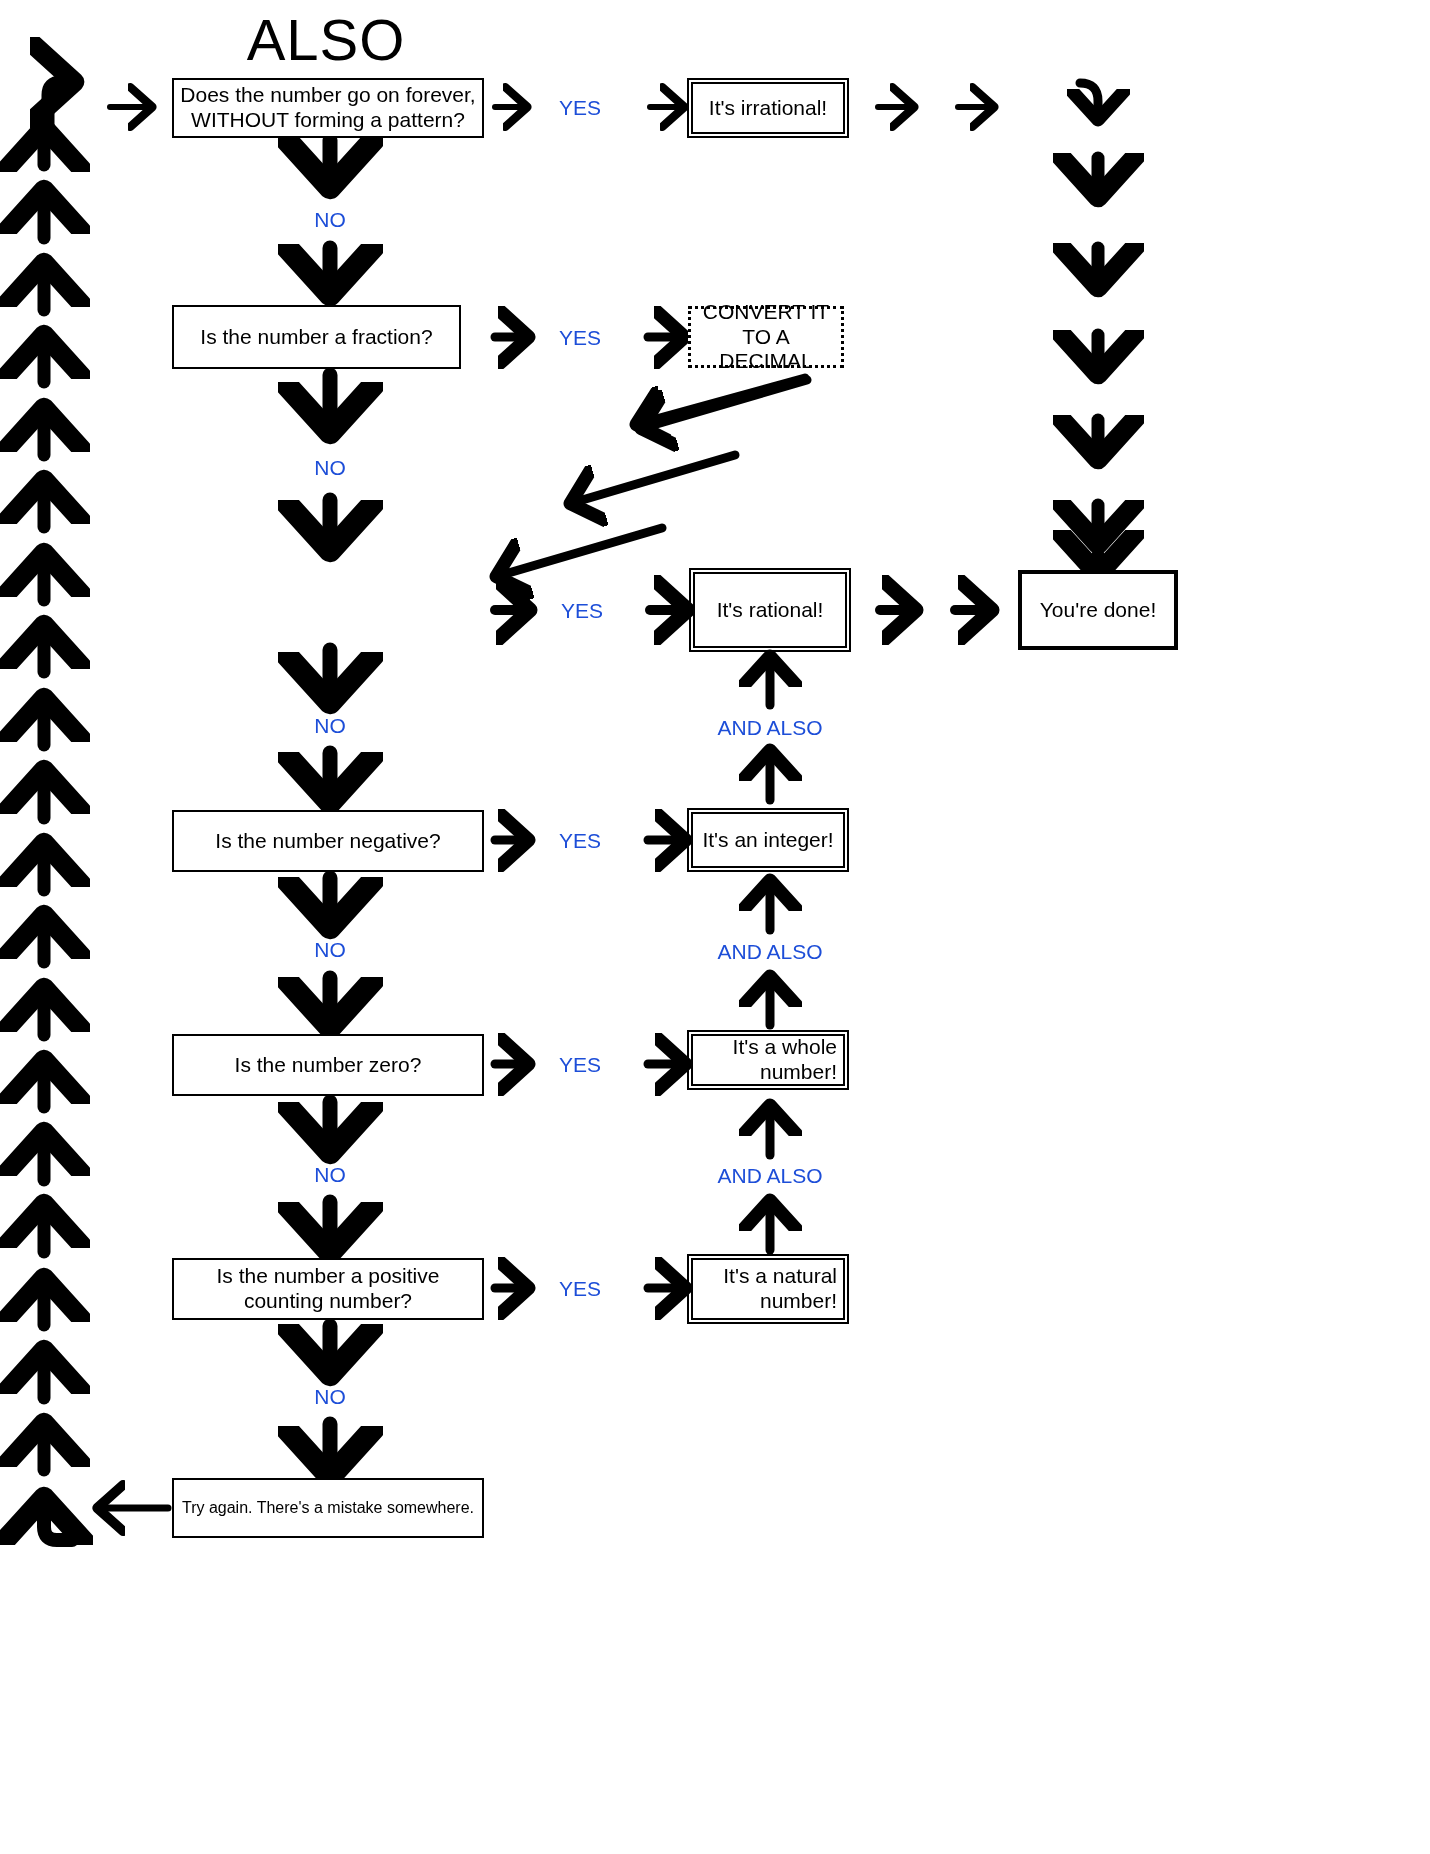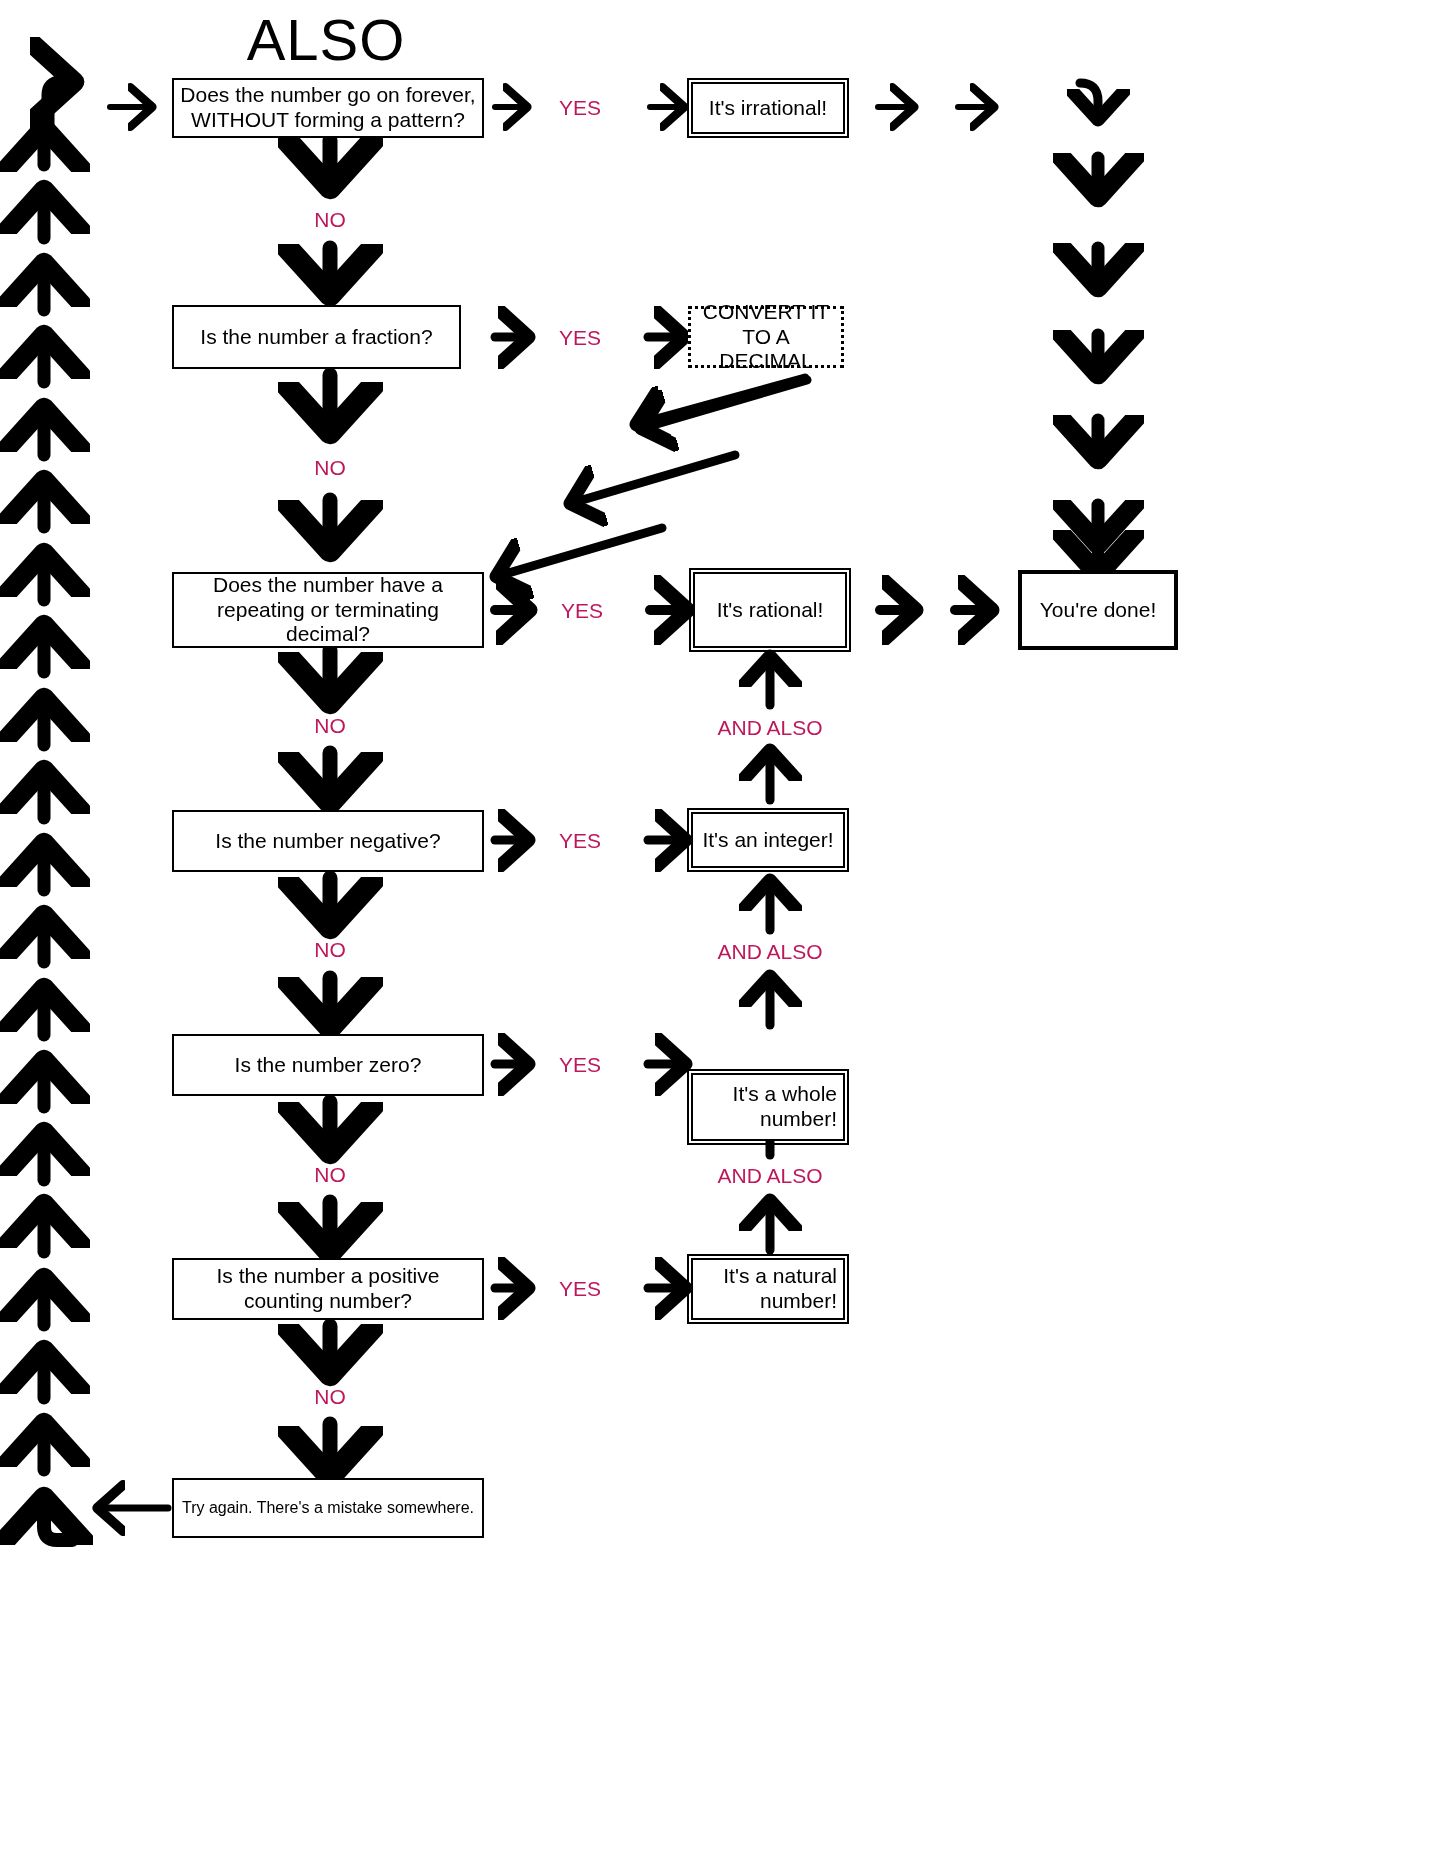--- a/index.html
+++ b/index.html
@@ -51,21 +51,21 @@
   .node-done {
     border: 4px solid #000000;
     font-size: 21px;
   }
   .node-terminal {
     border: 2px solid #000000;
     font-size: 16px;
   }
   .label {
     position: absolute;
-    color: #be185d;
+    color: #1d4ed8;
     font-size: 21px;
     text-align: center;
     white-space: nowrap;
     transform: translateX(-50%);
   }
   .title {
     position: absolute;
     color: #000000;
     font-size: 58px;
     letter-spacing: 1px;
@@ -215,23 +215,20 @@
   <div class="title" style="left:326px; top:6px;">ALSO</div>
 
   <div class="node node-question" style="left:172px; top:78px; width:312px; height:60px;">
     <span class="node-text">Does the number go on forever, WITHOUT forming a pattern?</span>
   </div>
 
   <div class="node node-question" style="left:172px; top:305px; width:289px; height:64px;">
     <span class="node-text">Is the number a fraction?</span>
   </div>
 
-  <div class="node node-question" style="left:172px; top:572px; width:312px; height:76px;">
-    <span class="node-text">Does the number have a repeating or terminating decimal?</span>
-  </div>
 
   <div class="node node-question" style="left:172px; top:810px; width:312px; height:62px;">
     <span class="node-text">Is the number negative?</span>
   </div>
 
   <div class="node node-question" style="left:172px; top:1034px; width:312px; height:62px;">
     <span class="node-text">Is the number zero?</span>
   </div>
 
   <div class="node node-question" style="left:172px; top:1258px; width:312px; height:62px;">
@@ -247,21 +244,21 @@
   </div>
 
   <div class="node node-result" style="left:693px; top:572px; width:154px; height:76px;">
     <span class="node-text">It's rational!</span>
   </div>
 
   <div class="node node-result" style="left:691px; top:812px; width:154px; height:56px;">
     <span class="node-text">It's an integer!</span>
   </div>
 
-  <div class="node node-result" style="left:691px; top:1034px; width:154px; height:68px;margin-top:39px;">
+  <div class="node node-result" style="left:691px; top:1034px; width:154px; height:52px;">
     <span class="node-text">It's a whole number!</span>
   </div>
 
   <div class="node node-result" style="left:691px; top:1258px; width:154px; height:62px;">
     <span class="node-text">It's a natural number!</span>
   </div>
 
   <div class="node node-done" style="left:1018px; top:570px; width:160px; height:80px;">
     <span class="node-text">You're done!</span>
   </div>

